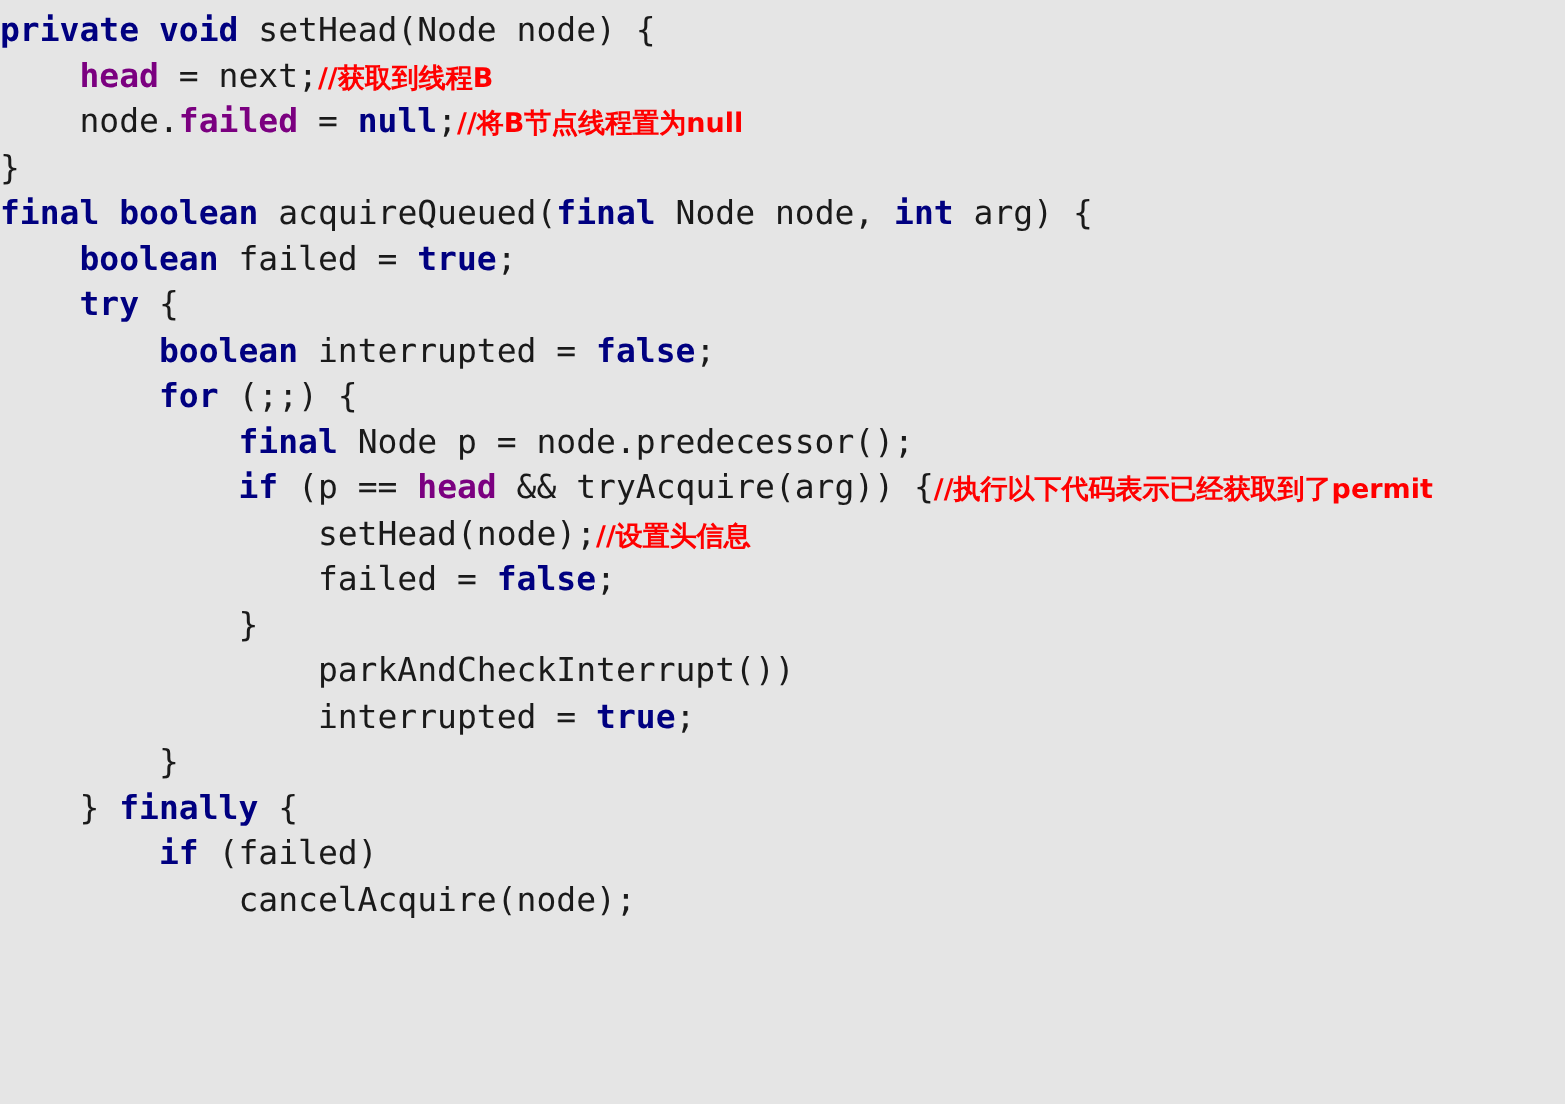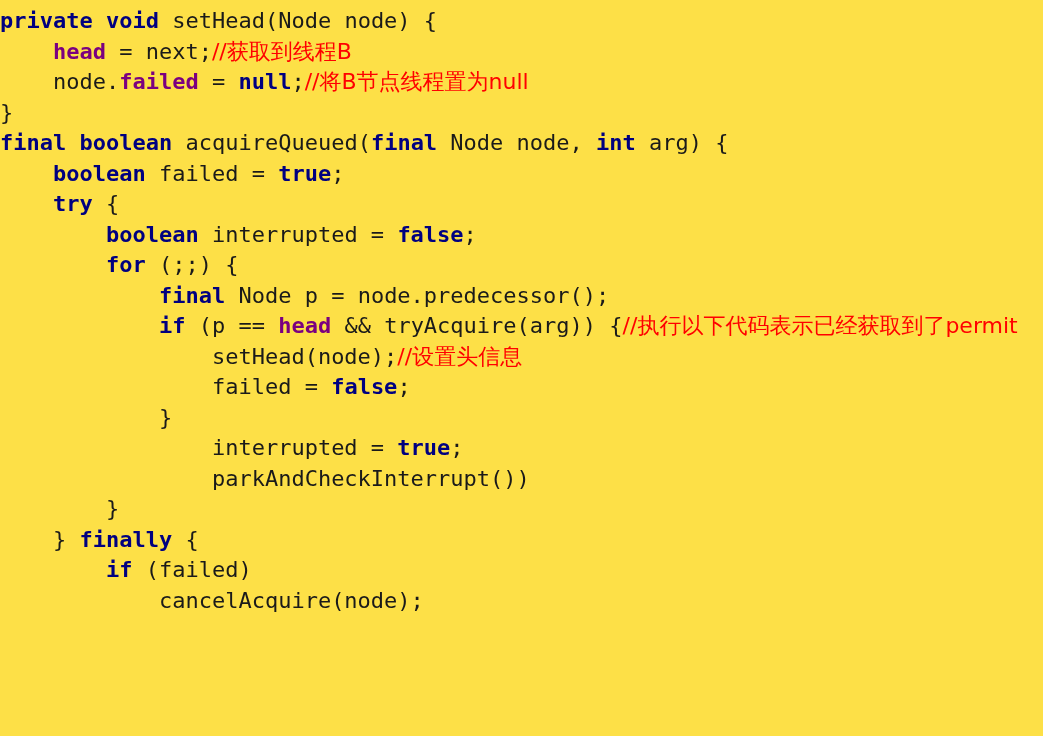--- a/index.html
+++ b/index.html
@@ -12,58 +12,58 @@
     height: 736px;
     overflow: hidden;
     font-family: "DejaVu Sans Mono", "Liberation Mono", monospace;
   }
   #code-block {
     position: relative;
     width: 1043px;
     height: 736px;
     padding: 6px 0 0 0;
     box-sizing: border-box;
-    background: #fde047;
+    background: #e5e5e5;
   }
   .code-line {
     height: 30.5px;
     line-height: 30.5px;
     font-size: 22px;
     white-space: pre;
     color: #1a1a1a;
     letter-spacing: 0px;
   }
   .tok {
     white-space: pre;
   }
   .t-plain   { color: #1a1a1a; }
   .t-keyword { color: #000080; font-weight: bold; }
   .t-field   { color: #7b0080; font-weight: bold; }
-  .t-comment { color: #ff0000; font-weight: normal;
+  .t-comment { color: #ff0000; font-weight: bold;
                font-family: "DejaVu Sans", "Liberation Sans", sans-serif;
-               font-size: 22px; }
+               font-size: 18px; }
   .t-static  { color: #1a1a1a; font-style: italic; }
 </style>
 </head>
 <body>
 
 <div id="code-block">
     <div class="code-line"><span class="tok t-keyword">private</span><span class="tok t-plain"> </span><span class="tok t-keyword">void</span><span class="tok t-plain"> setHead(Node node) {</span></div>
     <div class="code-line"><span class="tok t-plain">    </span><span class="tok t-field">head</span><span class="tok t-plain"> = next;</span><span class="tok t-comment">//获取到线程B</span></div>
     <div class="code-line"><span class="tok t-plain">    node.</span><span class="tok t-field">failed</span><span class="tok t-plain"> = </span><span class="tok t-keyword">null</span><span class="tok t-plain">;</span><span class="tok t-comment">//将B节点线程置为null</span></div>
     <div class="code-line"><span class="tok t-plain">}</span></div>
     <div class="code-line"><span class="tok t-keyword">final</span><span class="tok t-plain"> </span><span class="tok t-keyword">boolean</span><span class="tok t-plain"> acquireQueued(</span><span class="tok t-keyword">final</span><span class="tok t-plain"> Node node, </span><span class="tok t-keyword">int</span><span class="tok t-plain"> arg) {</span></div>
     <div class="code-line"><span class="tok t-plain">    </span><span class="tok t-keyword">boolean</span><span class="tok t-plain"> failed = </span><span class="tok t-keyword">true</span><span class="tok t-plain">;</span></div>
     <div class="code-line"><span class="tok t-plain">    </span><span class="tok t-keyword">try</span><span class="tok t-plain"> {</span></div>
     <div class="code-line"><span class="tok t-plain">        </span><span class="tok t-keyword">boolean</span><span class="tok t-plain"> interrupted = </span><span class="tok t-keyword">false</span><span class="tok t-plain">;</span></div>
     <div class="code-line"><span class="tok t-plain">        </span><span class="tok t-keyword">for</span><span class="tok t-plain"> (;;) {</span></div>
     <div class="code-line"><span class="tok t-plain">            </span><span class="tok t-keyword">final</span><span class="tok t-plain"> Node p = node.predecessor();</span></div>
     <div class="code-line"><span class="tok t-plain">            </span><span class="tok t-keyword">if</span><span class="tok t-plain"> (p == </span><span class="tok t-field">head</span><span class="tok t-plain"> &amp;&amp; tryAcquire(arg)) {</span><span class="tok t-comment">//执行以下代码表示已经获取到了permit</span></div>
     <div class="code-line"><span class="tok t-plain">                setHead(node);</span><span class="tok t-comment">//设置头信息</span></div>
     <div class="code-line"><span class="tok t-plain">                failed = </span><span class="tok t-keyword">false</span><span class="tok t-plain">;</span></div>
     <div class="code-line"><span class="tok t-plain">            }</span></div>
+    <div class="code-line"><span class="tok t-plain">                parkAndCheckInterrupt())</span></div>
     <div class="code-line"><span class="tok t-plain">                interrupted = </span><span class="tok t-keyword">true</span><span class="tok t-plain">;</span></div>
-    <div class="code-line"><span class="tok t-plain">                parkAndCheckInterrupt())</span></div>
     <div class="code-line"><span class="tok t-plain">        }</span></div>
     <div class="code-line"><span class="tok t-plain">    } </span><span class="tok t-keyword">finally</span><span class="tok t-plain"> {</span></div>
     <div class="code-line"><span class="tok t-plain">        </span><span class="tok t-keyword">if</span><span class="tok t-plain"> (failed)</span></div>
     <div class="code-line"><span class="tok t-plain">            cancelAcquire(node);</span></div>
   </div>
 
 </body></html>

